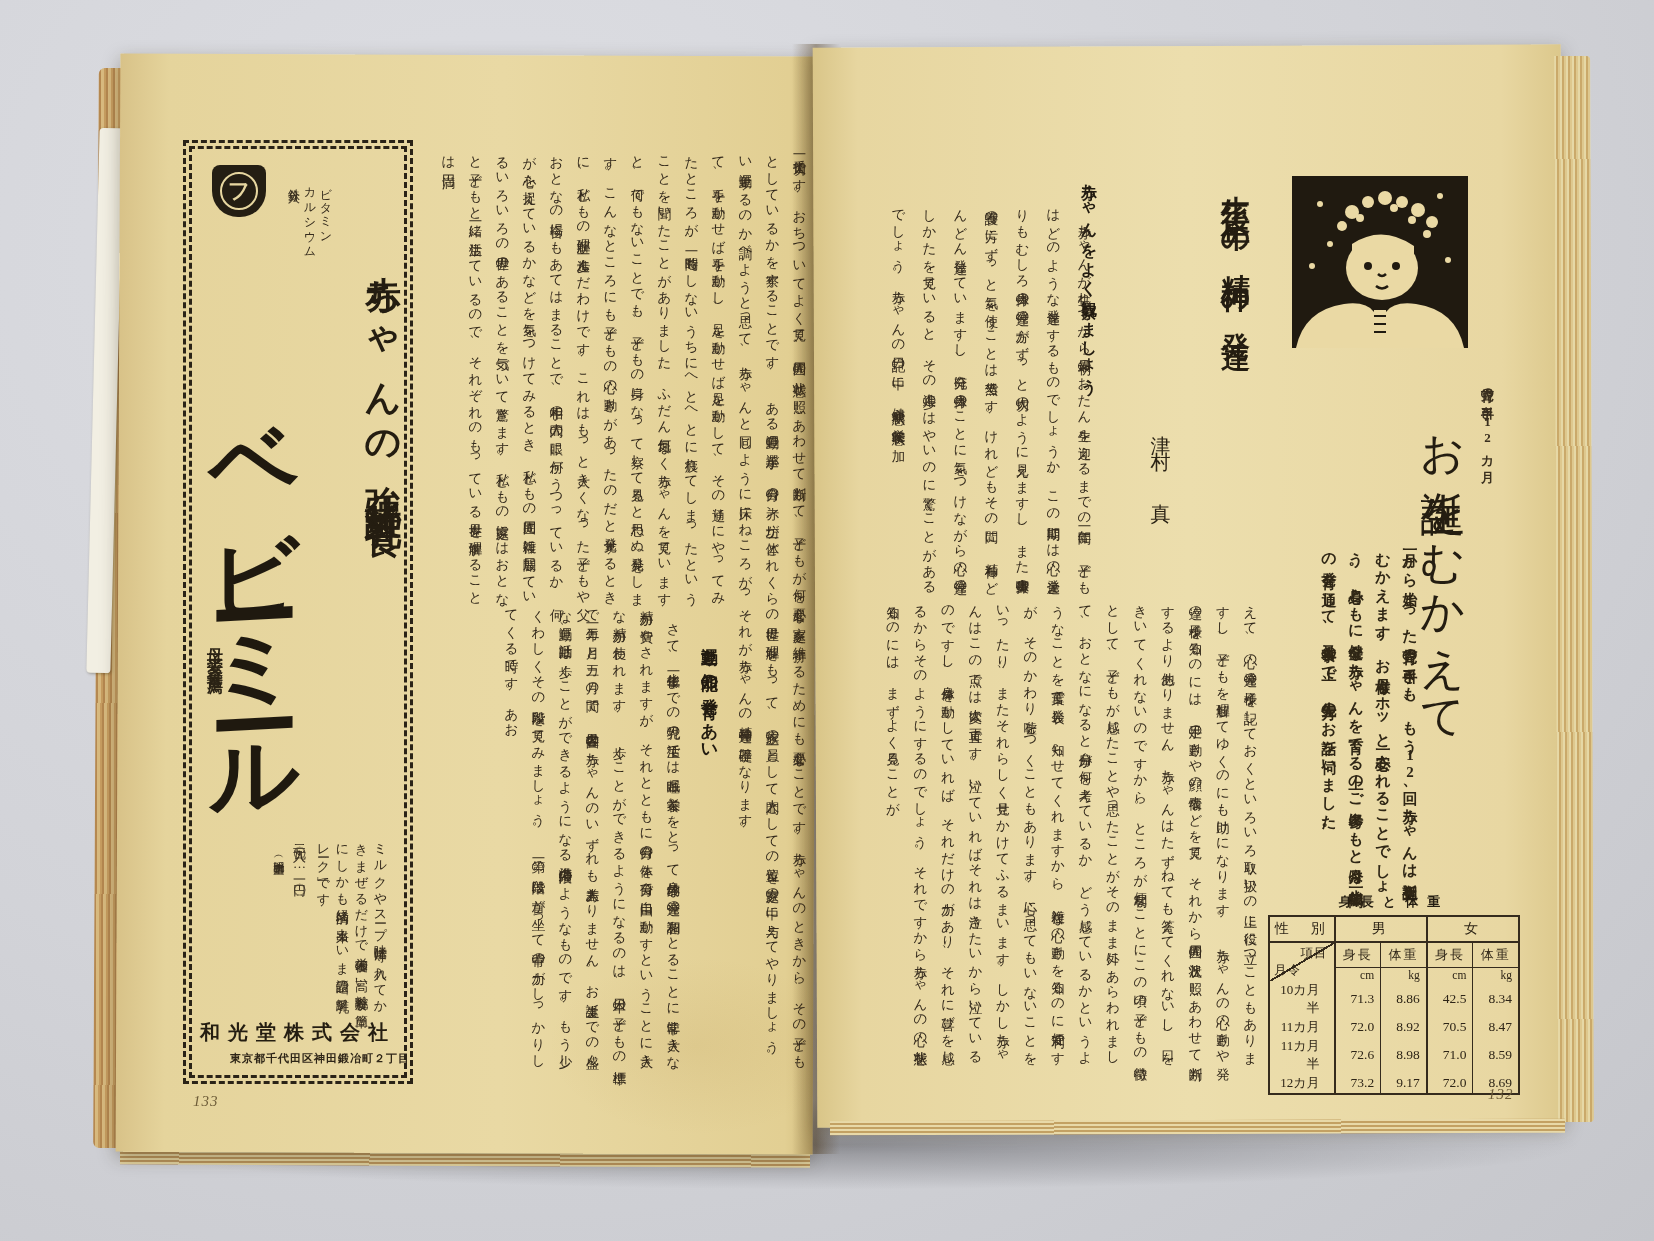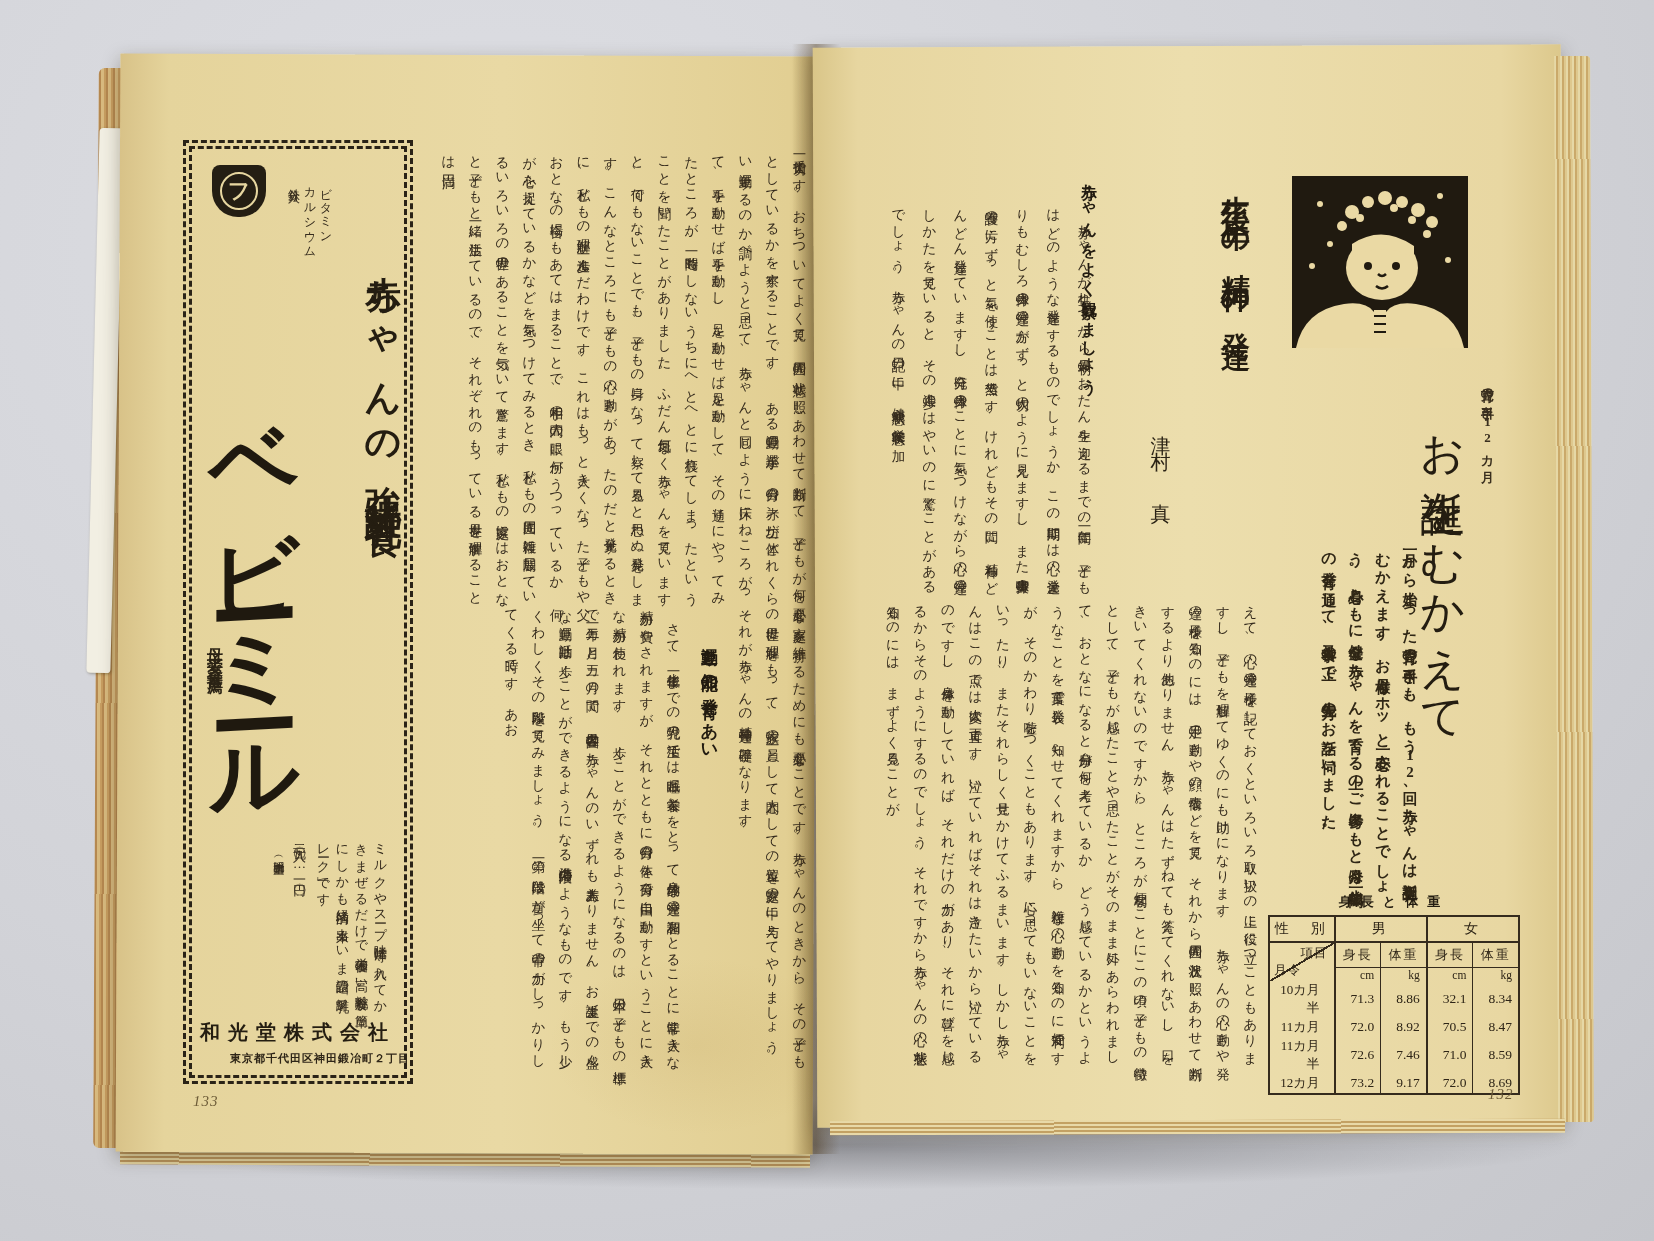--- a/index.html
+++ b/index.html
@@ -267,34 +267,34 @@
           <th class="unit thin">kg</th>
           <th class="unit grp">cm</th>
           <th class="unit thin">kg</th>
         </tr>
       </thead>
       <tbody>
           <tr>
             <th>10カ月半</th>
             <td class="grp">71.3</td>
             <td class="thin">8.86</td>
-            <td class="grp">32.1</td>
+            <td class="grp">42.5</td>
             <td class="thin">8.34</td>
           </tr>
           <tr>
             <th>11カ月</th>
             <td class="grp">72.0</td>
             <td class="thin">8.92</td>
             <td class="grp">70.5</td>
             <td class="thin">8.47</td>
           </tr>
           <tr>
             <th>11カ月半</th>
             <td class="grp">72.6</td>
-            <td class="thin">7.46</td>
+            <td class="thin">8.98</td>
             <td class="grp">71.0</td>
             <td class="thin">8.59</td>
           </tr>
           <tr>
             <th>12カ月</th>
             <td class="grp">73.2</td>
             <td class="thin">9.17</td>
             <td class="grp">72.0</td>
             <td class="thin">8.69</td>
           </tr>

